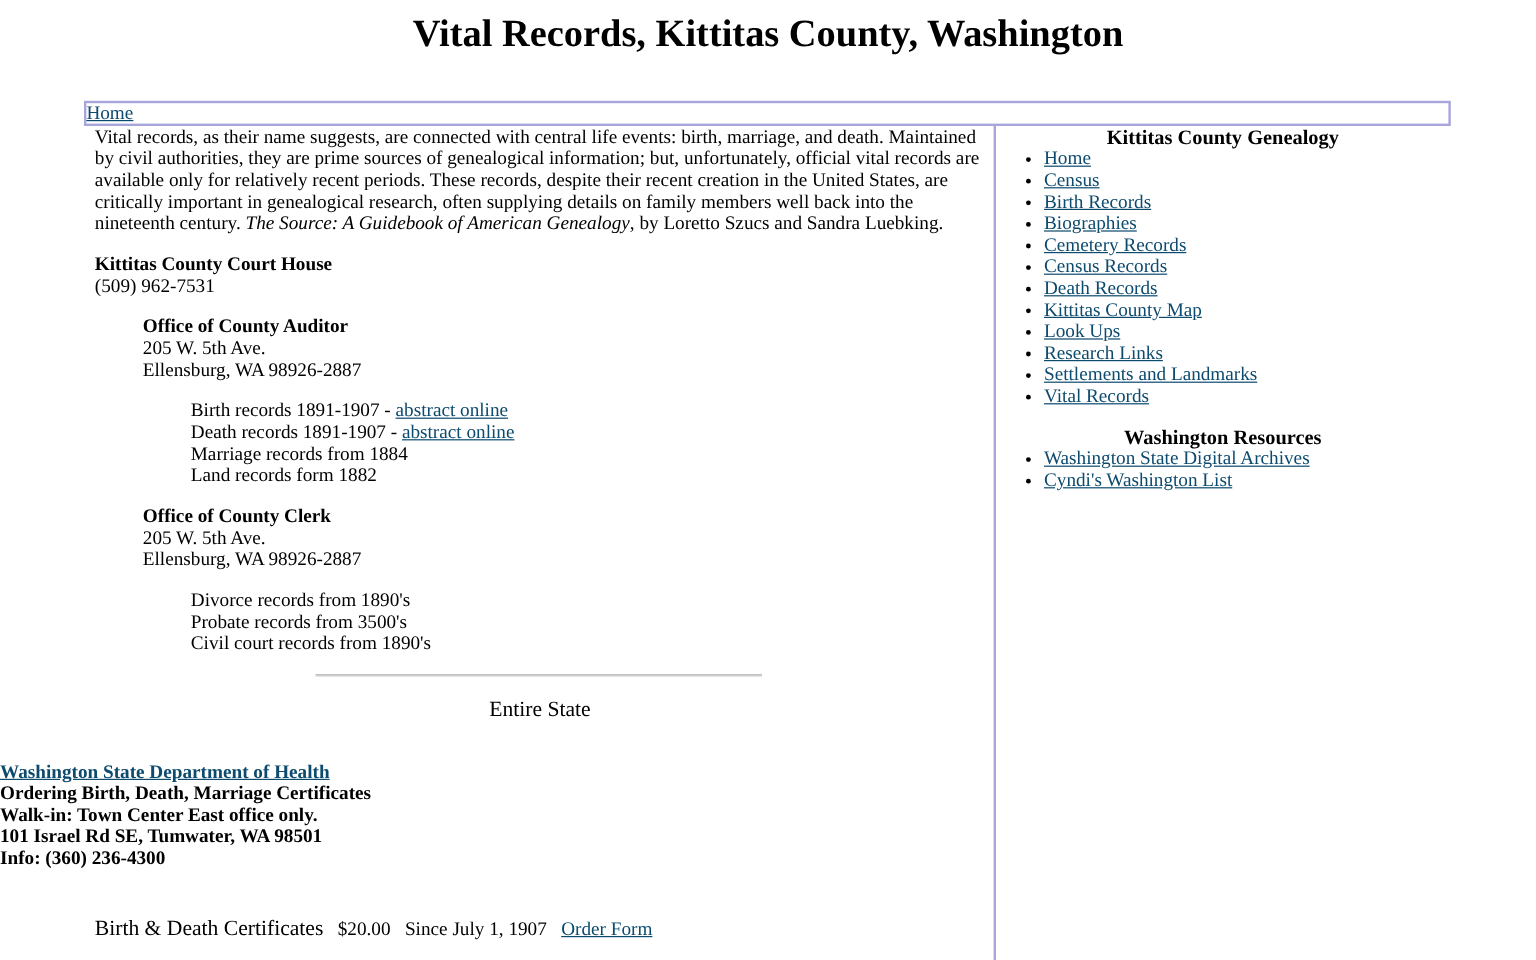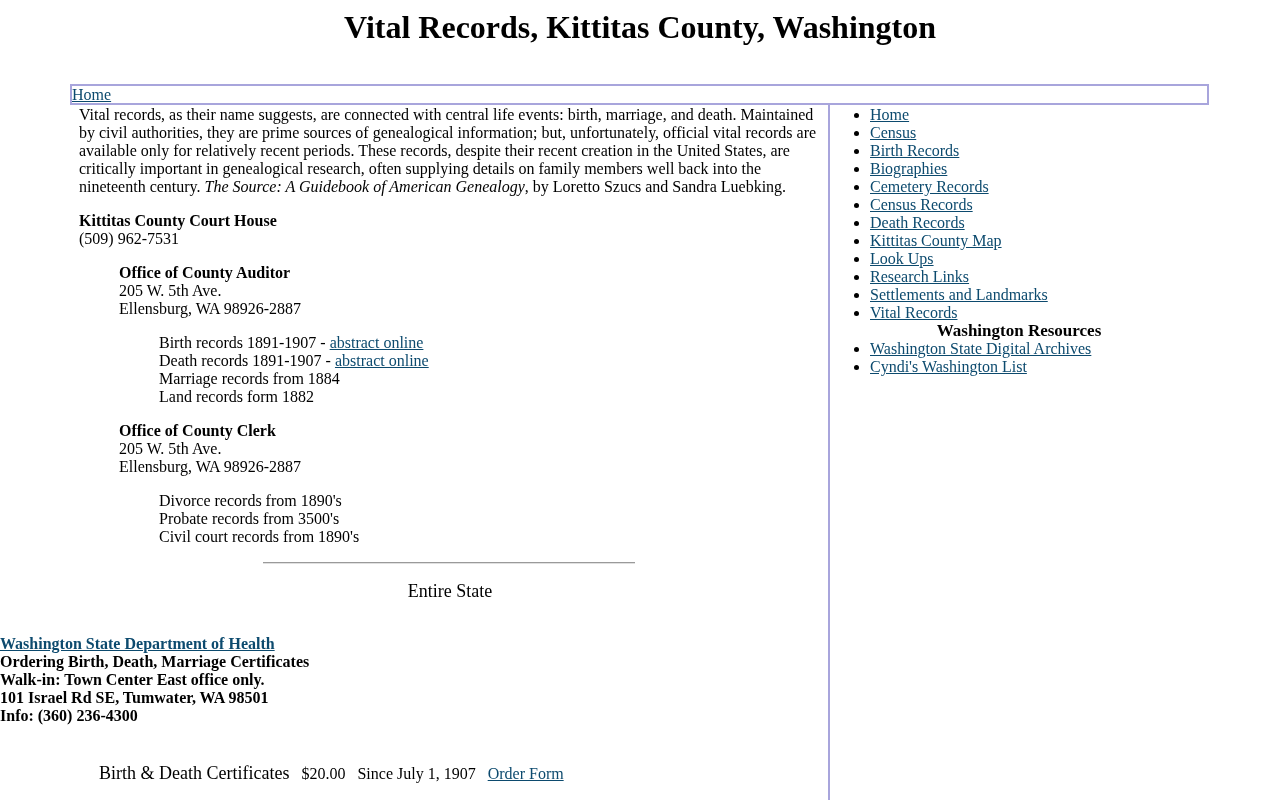--- a/index.html
+++ b/index.html
@@ -41,31 +41,31 @@
       font-size: 18px; line-height: 20px;
     }
     .doh {
       position: absolute; left: 0; top: 635px; width: 900px; 
       font-weight: bold; line-height: 18px;
     }
     .cert {
       position: absolute; left: 79px; top: 763px; font-size: 16px; line-height: 20px;
       white-space: nowrap;
     }
-    .cert .big { font-size: 18px; margin-left: 20px; }
+    .cert .big { font-size: 18px; }
     .cert span { margin-right: 8px; }
     .sidebar {
       position: absolute; left: 830px; top: 106px; width: 378px;
     }
     .side-h {
       text-align: center; font-weight: bold; font-size: 17px; line-height: 18px; margin: 0;
     }
     .side-list { margin: 0; padding-left: 40px; list-style: disc; }
     .side-list li { line-height: 18px; font-size: 16px; }
-    .side-h2 { }
+    .side-h2 { margin-top: 16px; }
   </style>
 </head>
 <body>
 
 <h1 class="title">Vital Records, Kittitas County, Washington</h1>
 
 <div class="navbar">
   <a href="#">Home</a>
 </div>
 
@@ -118,20 +118,21 @@
 </div>
 
 <div class="cert">
   <span class="big">Birth &amp; Death Certificates</span>
   <span>$20.00</span>
   <span>Since July 1, 1907</span>
   <a href="#">Order Form</a>
 </div>
 
 <div class="sidebar">
+  <h3 class="side-h">Kittitas County Genealogy</h3>
   <ul class="side-list">
     <li><a href="#">Home</a></li>
     <li><a href="#">Census</a></li>
     <li><a href="#">Birth Records</a></li>
     <li><a href="#">Biographies</a></li>
     <li><a href="#">Cemetery Records</a></li>
     <li><a href="#">Census Records</a></li>
     <li><a href="#">Death Records</a></li>
     <li><a href="#">Kittitas County Map</a></li>
     <li><a href="#">Look Ups</a></li>

